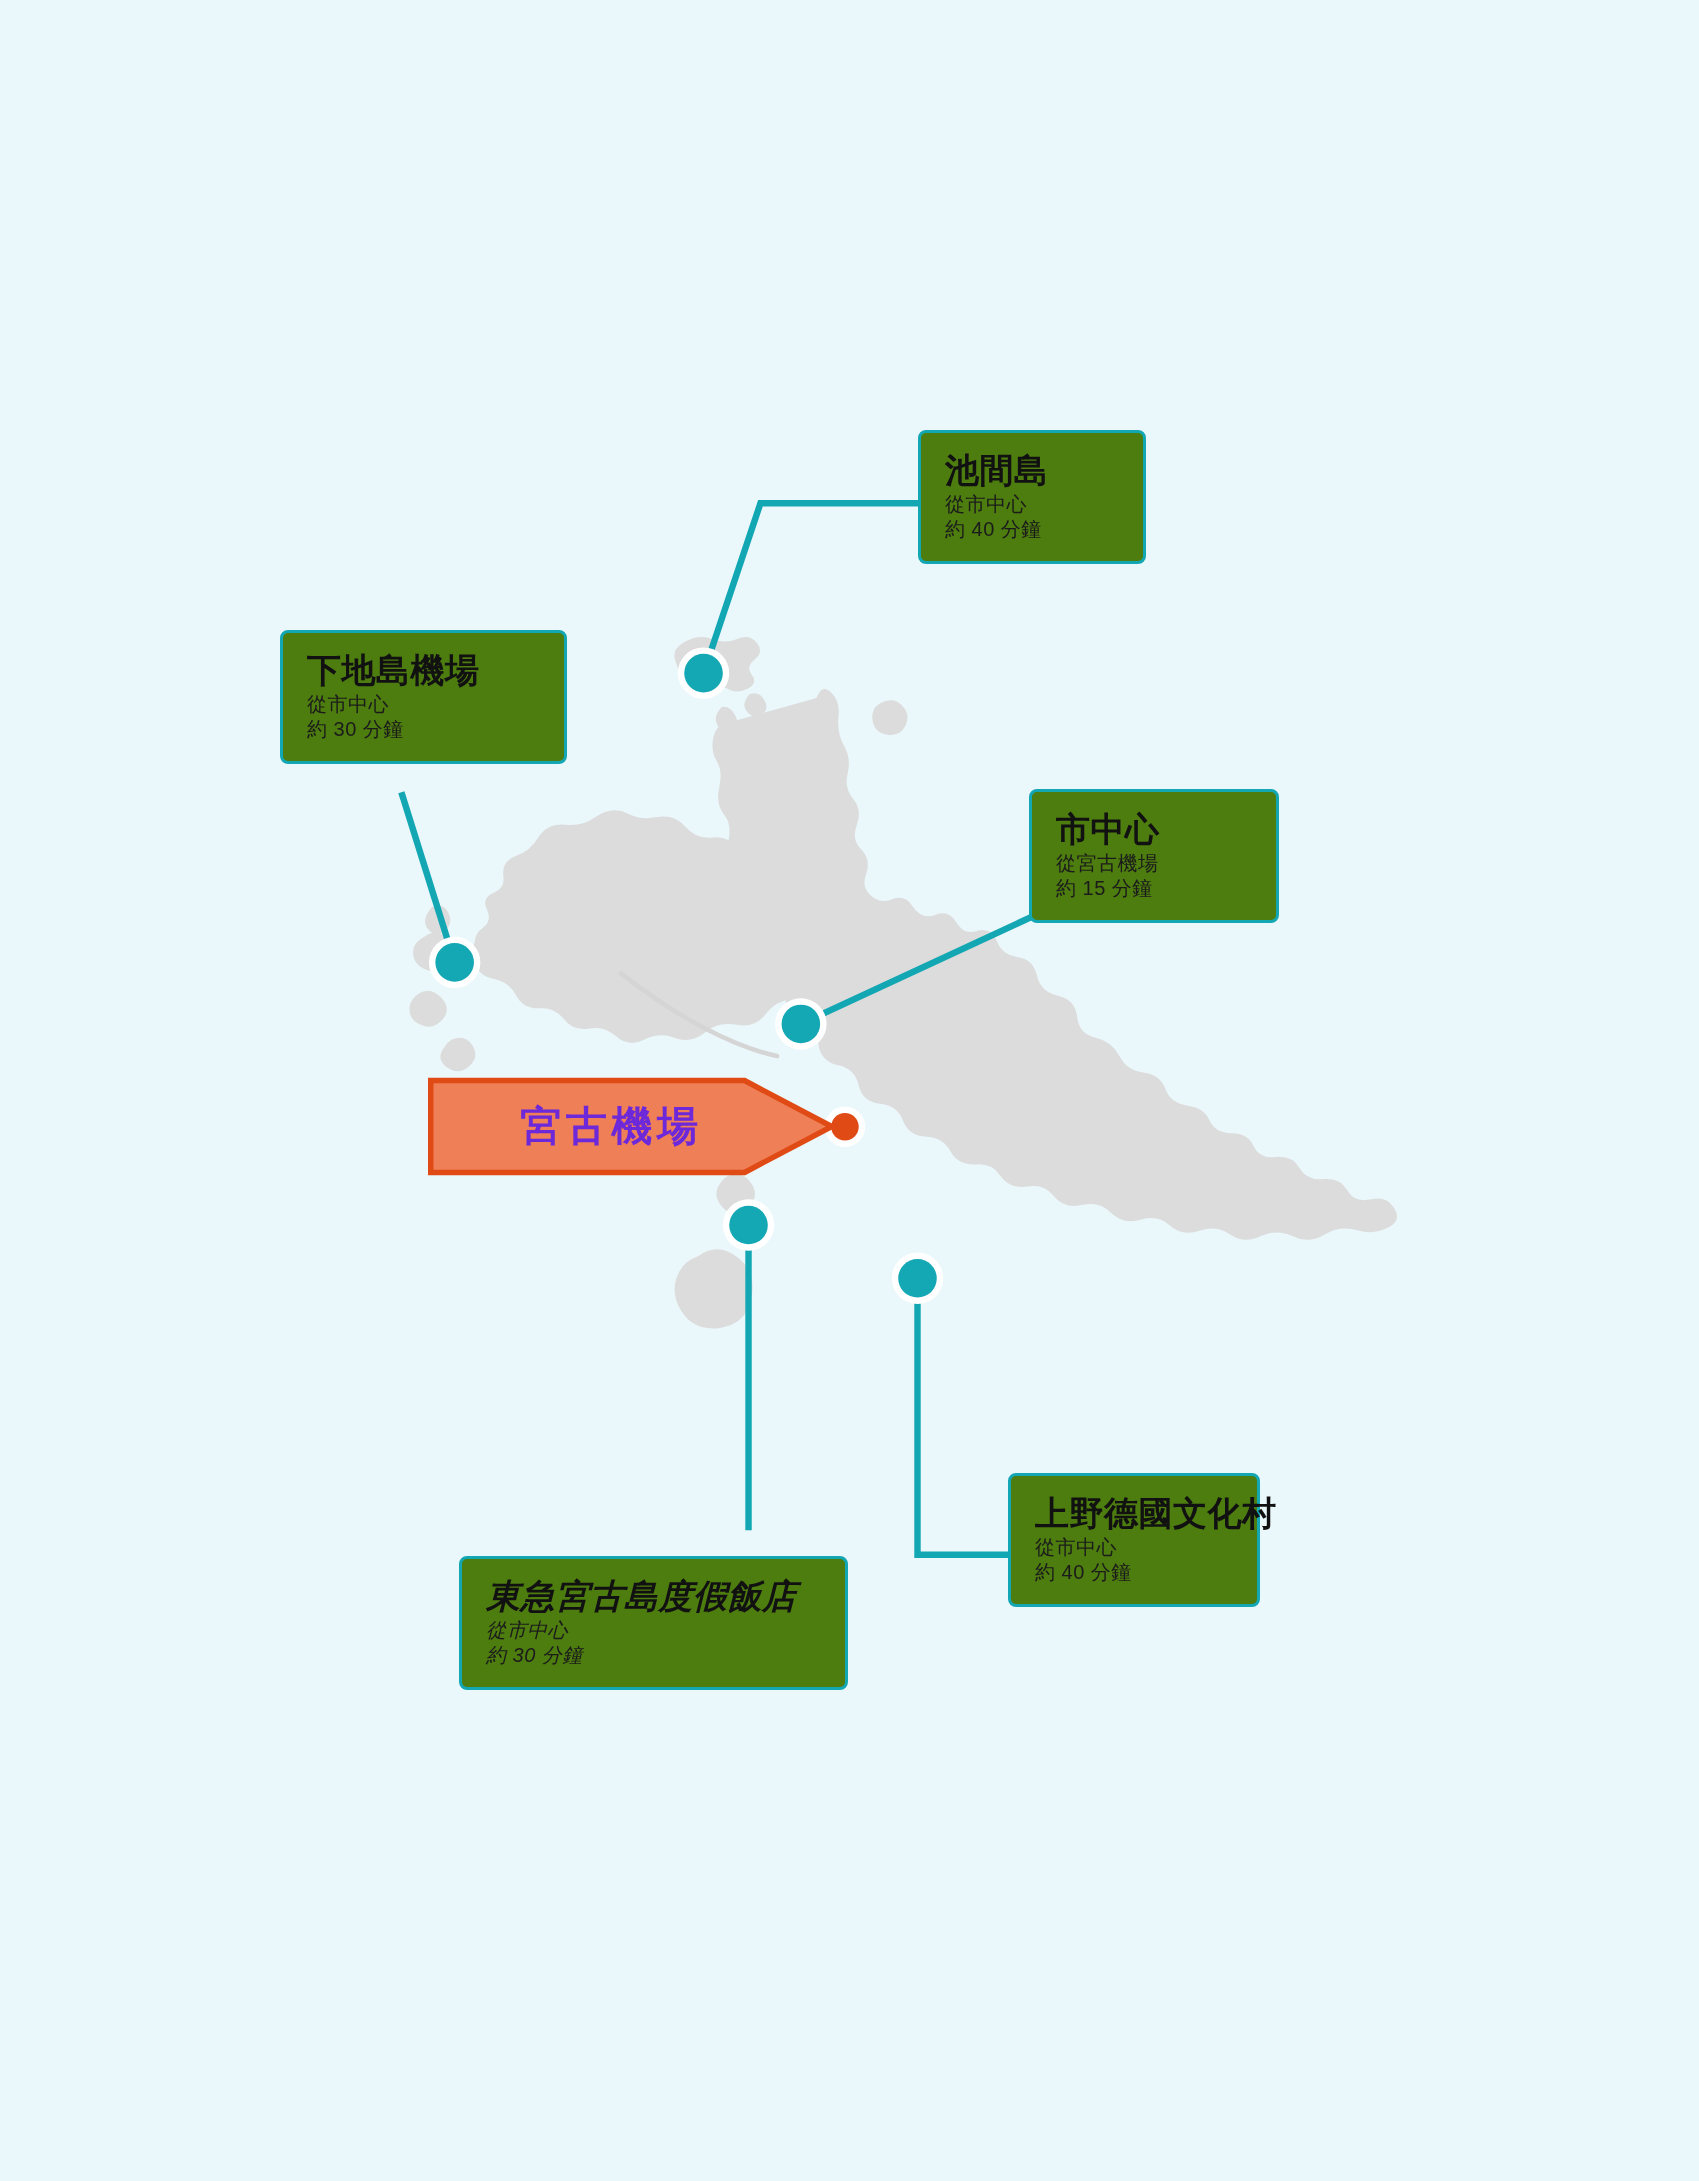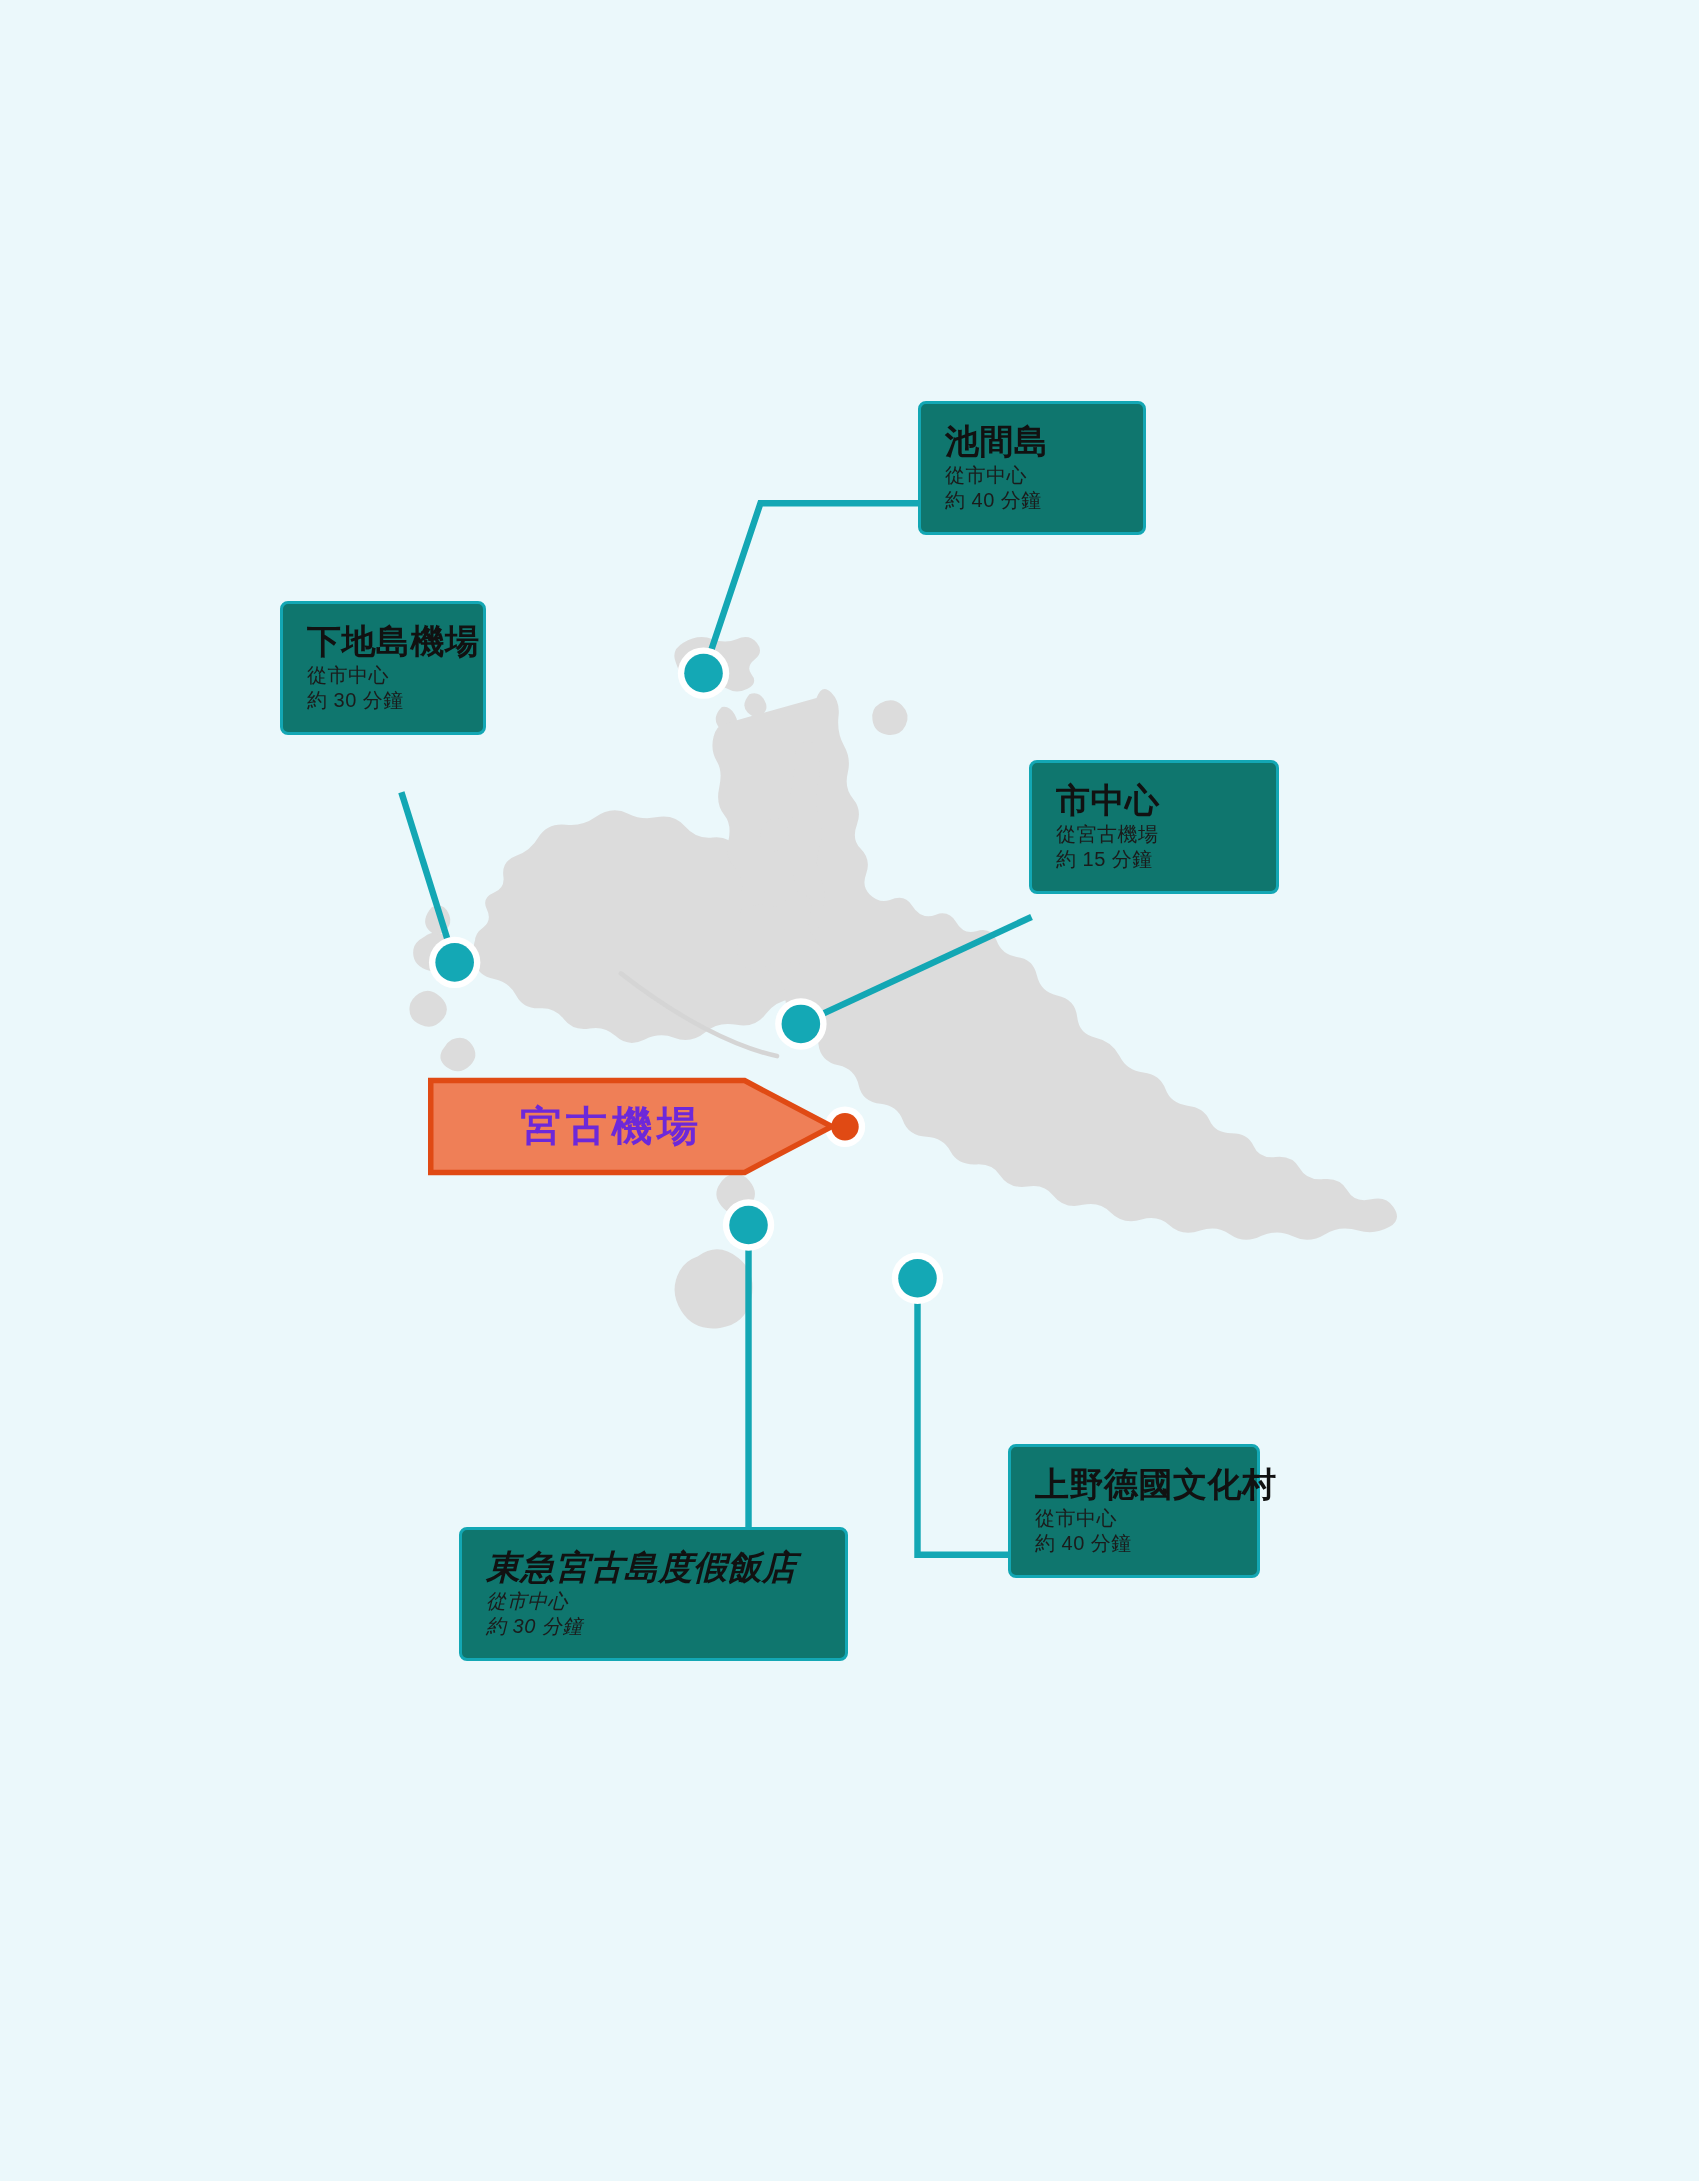--- a/index.html
+++ b/index.html
@@ -20,46 +20,47 @@
     position: absolute;
     inset: 0;
     width: 1700px;
     height: 2181px;
     display: block;
   }
   
   .callout {
     position: absolute;
     box-sizing: border-box;
-    background: #0f766e;
+    background: #4d7c0f;
     border: 3.7px solid #13a7b4;
     border-radius: 8px;
     padding: 14.7px 24px 18.4px 24px;
     z-index: 40;
+    margin-top: 29px;
   }
   .callout-title {
     font-weight: bold;
     font-size: 34px;
     line-height: 1.30;
     color: #111111;
     letter-spacing: 0.5px;
     white-space: nowrap;
   }
   .callout-line {
     font-weight: normal;
     font-size: 20px;
     line-height: 1.28;
     color: #1b1b1b;
     letter-spacing: 0.5px;
     white-space: nowrap;
   }
 
   
   #callout-ikema      { left: 918px; top: 401px;  width: 228px; }
-  #callout-shimoji    { left: 280px;  top: 601px;  width: 206px; }
+  #callout-shimoji    { left: 280px;  top: 601px;  width: 287px; }
   #callout-city       { left: 1029px; top: 760px;  width: 250px; }
   #callout-tokyu      { left: 459px;  top: 1527px; width: 389px; font-style: italic; }
   #callout-ueno       { left: 1008px; top: 1444px; width: 252px; }
 
   
   #airport-banner {
     position: absolute;
     left: 428px;
     top: 1076px;
     width: 413px;

